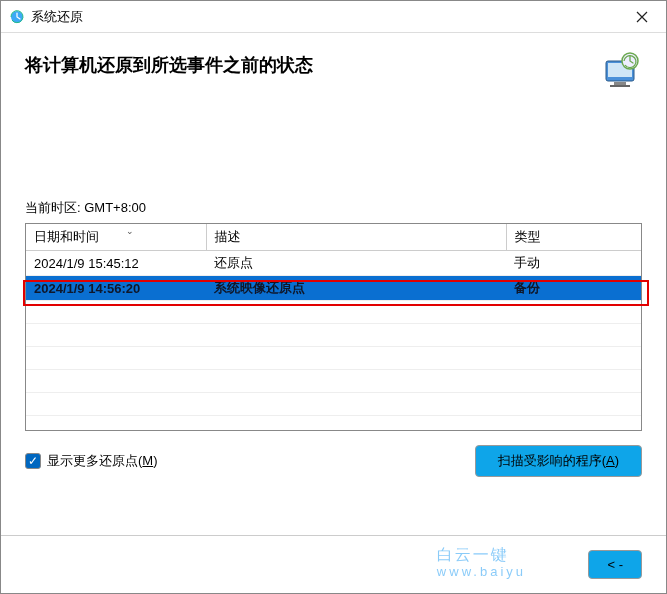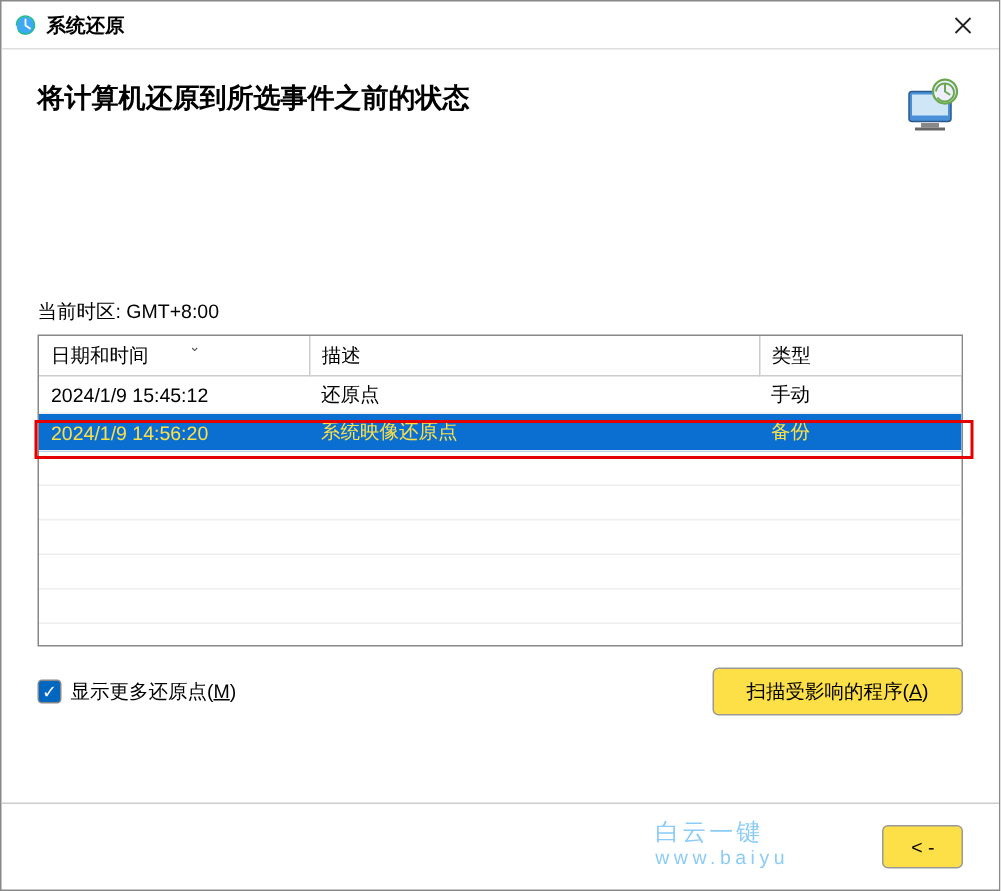--- a/index.html
+++ b/index.html
@@ -26,21 +26,20 @@
       padding: 0 4px 0 8px;
       border-bottom: 1px solid #ddd;
     }
     .titlebar-icon {
       width: 16px; height: 16px;
       margin-right: 6px;
     }
     .titlebar-text {
       flex: 1;
       font-size: 13px;
-      font-weight: bold;
     }
     .close-btn {
       width: 40px; height: 30px;
       display: flex; align-items: center; justify-content: center;
       cursor: pointer;
     }
     .close-btn svg { width: 12px; height: 12px; }
     .header-row {
       display: flex;
       align-items: flex-start;
@@ -93,21 +92,22 @@
       font-size: 9px;
       color: #555;
     }
     tbody td {
       padding: 3px 8px;
       height: 23px;
       border-bottom: 1px solid #eee;
     }
     tbody tr.selected td {
       background: #0a6fd1;
-      color: #fde047;
+      color: #0f172a;
+      font-weight: bold;
     }
     .highlight-box {
       position: absolute;
       border: 2px solid #e20000;
       pointer-events: none;
     }
     .below-table {
       display: flex;
       align-items: center;
       justify-content: space-between;
@@ -122,21 +122,21 @@
       width: 16px; height: 16px;
       border: 1px solid #888;
       border-radius: 3px;
       background: #0067c0;
       color: #fff;
       display: flex; align-items: center; justify-content: center;
       font-size: 12px;
     }
     .scan-btn, .back-btn, .next-btn {
       border: 1px solid #999;
-      background: #fde047;
+      background: #0ea5e9;
       border-radius: 4px;
       padding: 6px 18px;
       font-size: 13px;
       cursor: pointer;
     }
     .scan-btn { padding: 6px 22px; }
     .footer {
       border-top: 1px solid #ccc;
       padding: 14px 24px;
       display: flex;

